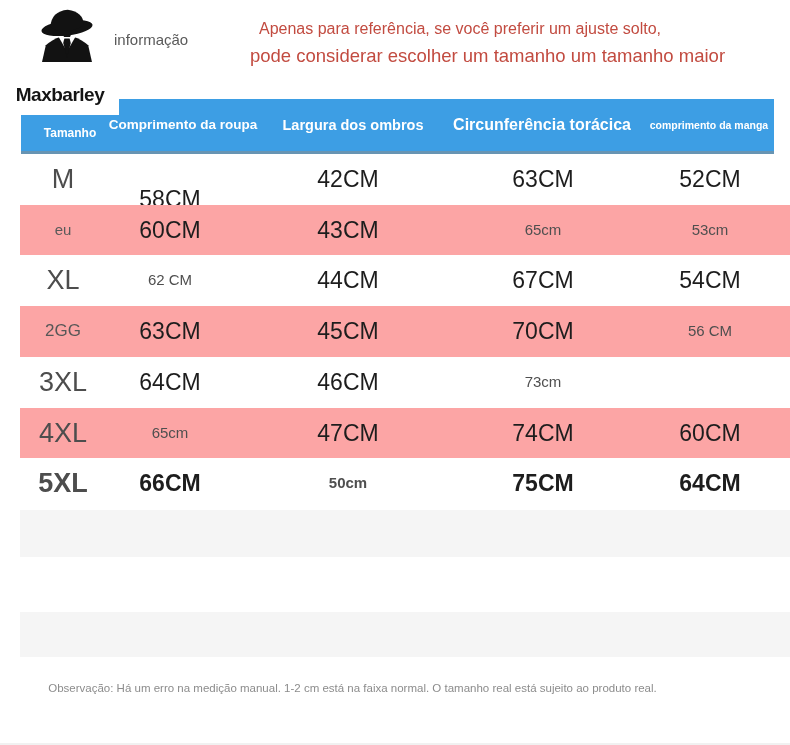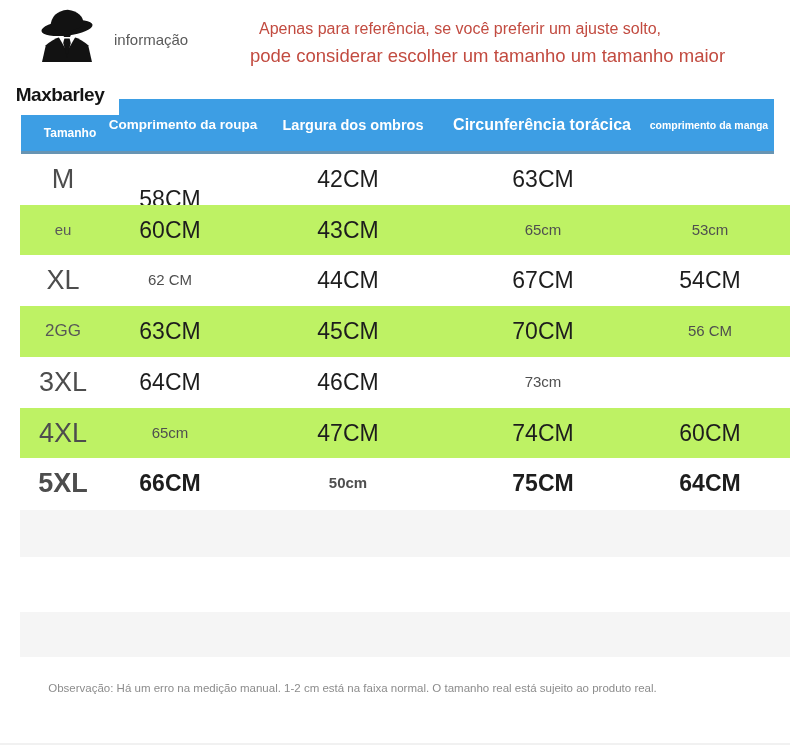--- a/index.html
+++ b/index.html
@@ -38,21 +38,21 @@
     color:#ffffff;font-weight:bold;
   }
   .th-size{
     left:21px;top:115px;width:98px;height:36px;line-height:36px;
     background:#3d9ee4;border-bottom:3px solid #6794b3;
     text-align:center;color:#ffffff;font-weight:bold;font-size:12px;
   }
 
   
   .row{position:absolute;left:20px;right:0;background:#ffffff;}
-  .row.alt{background:#bef264;}
+  .row.alt{background:#fca5a5;}
   .cell{
     position:absolute;top:0;height:100%;
     transform:translateX(-50%);white-space:nowrap;
   }
   .cell.label-lg{font-size:27px;color:#4d4d4d;}
   .cell.label-md{font-size:17px;color:#575757;}
   .cell.label-sm{font-size:15px;color:#5a5a5a;}
   .cell.val-lg{font-size:23px;color:#1d1d1d;}
   .cell.val-sm{font-size:15px;color:#4f4f4f;}
 
@@ -99,20 +99,21 @@
       <span class="th" style="left: 228px; font-size: 14.5px; margin-left: 6px;">Largura dos ombros</span>
       <span class="th" style="left: 423px; font-size: 16px;">Circunferência torácica</span>
       <span class="th" style="left: 590px; font-size: 10.5px;">comprimento da manga</span>
     </div>
   <div id="tbody">
       <div class="row" style="top: 154px; height: 50.7px;">
         <span class="cell label-lg" style="left: 43px; line-height: 50.7px;">M</span>
         <span class="cell val-lg" style="left: 150px; line-height: 50.7px; margin-top: 20px;">58CM</span>
         <span class="cell val-lg" style="left: 328px; line-height: 50.7px;">42CM</span>
         <span class="cell val-lg" style="left: 523px; line-height: 50.7px;">63CM</span>
+        <span class="cell val-lg" style="left: 690px; line-height: 50.7px;">52CM</span>
       </div>
       <div class="row alt" style="top: 204.7px; height: 50.7px;">
         <span class="cell label-sm" style="left: 43px; line-height: 50.7px;">eu</span>
         <span class="cell val-lg" style="left: 150px; line-height: 50.7px;">60CM</span>
         <span class="cell val-lg" style="left: 328px; line-height: 50.7px;">43CM</span>
         <span class="cell val-sm" style="left: 523px; line-height: 50.7px;">65cm</span>
         <span class="cell val-sm" style="left: 690px; line-height: 50.7px;">53cm</span>
       </div>
       <div class="row" style="top: 255.4px; height: 50.7px;">
         <span class="cell label-lg" style="left: 43px; line-height: 50.7px;">XL</span>

